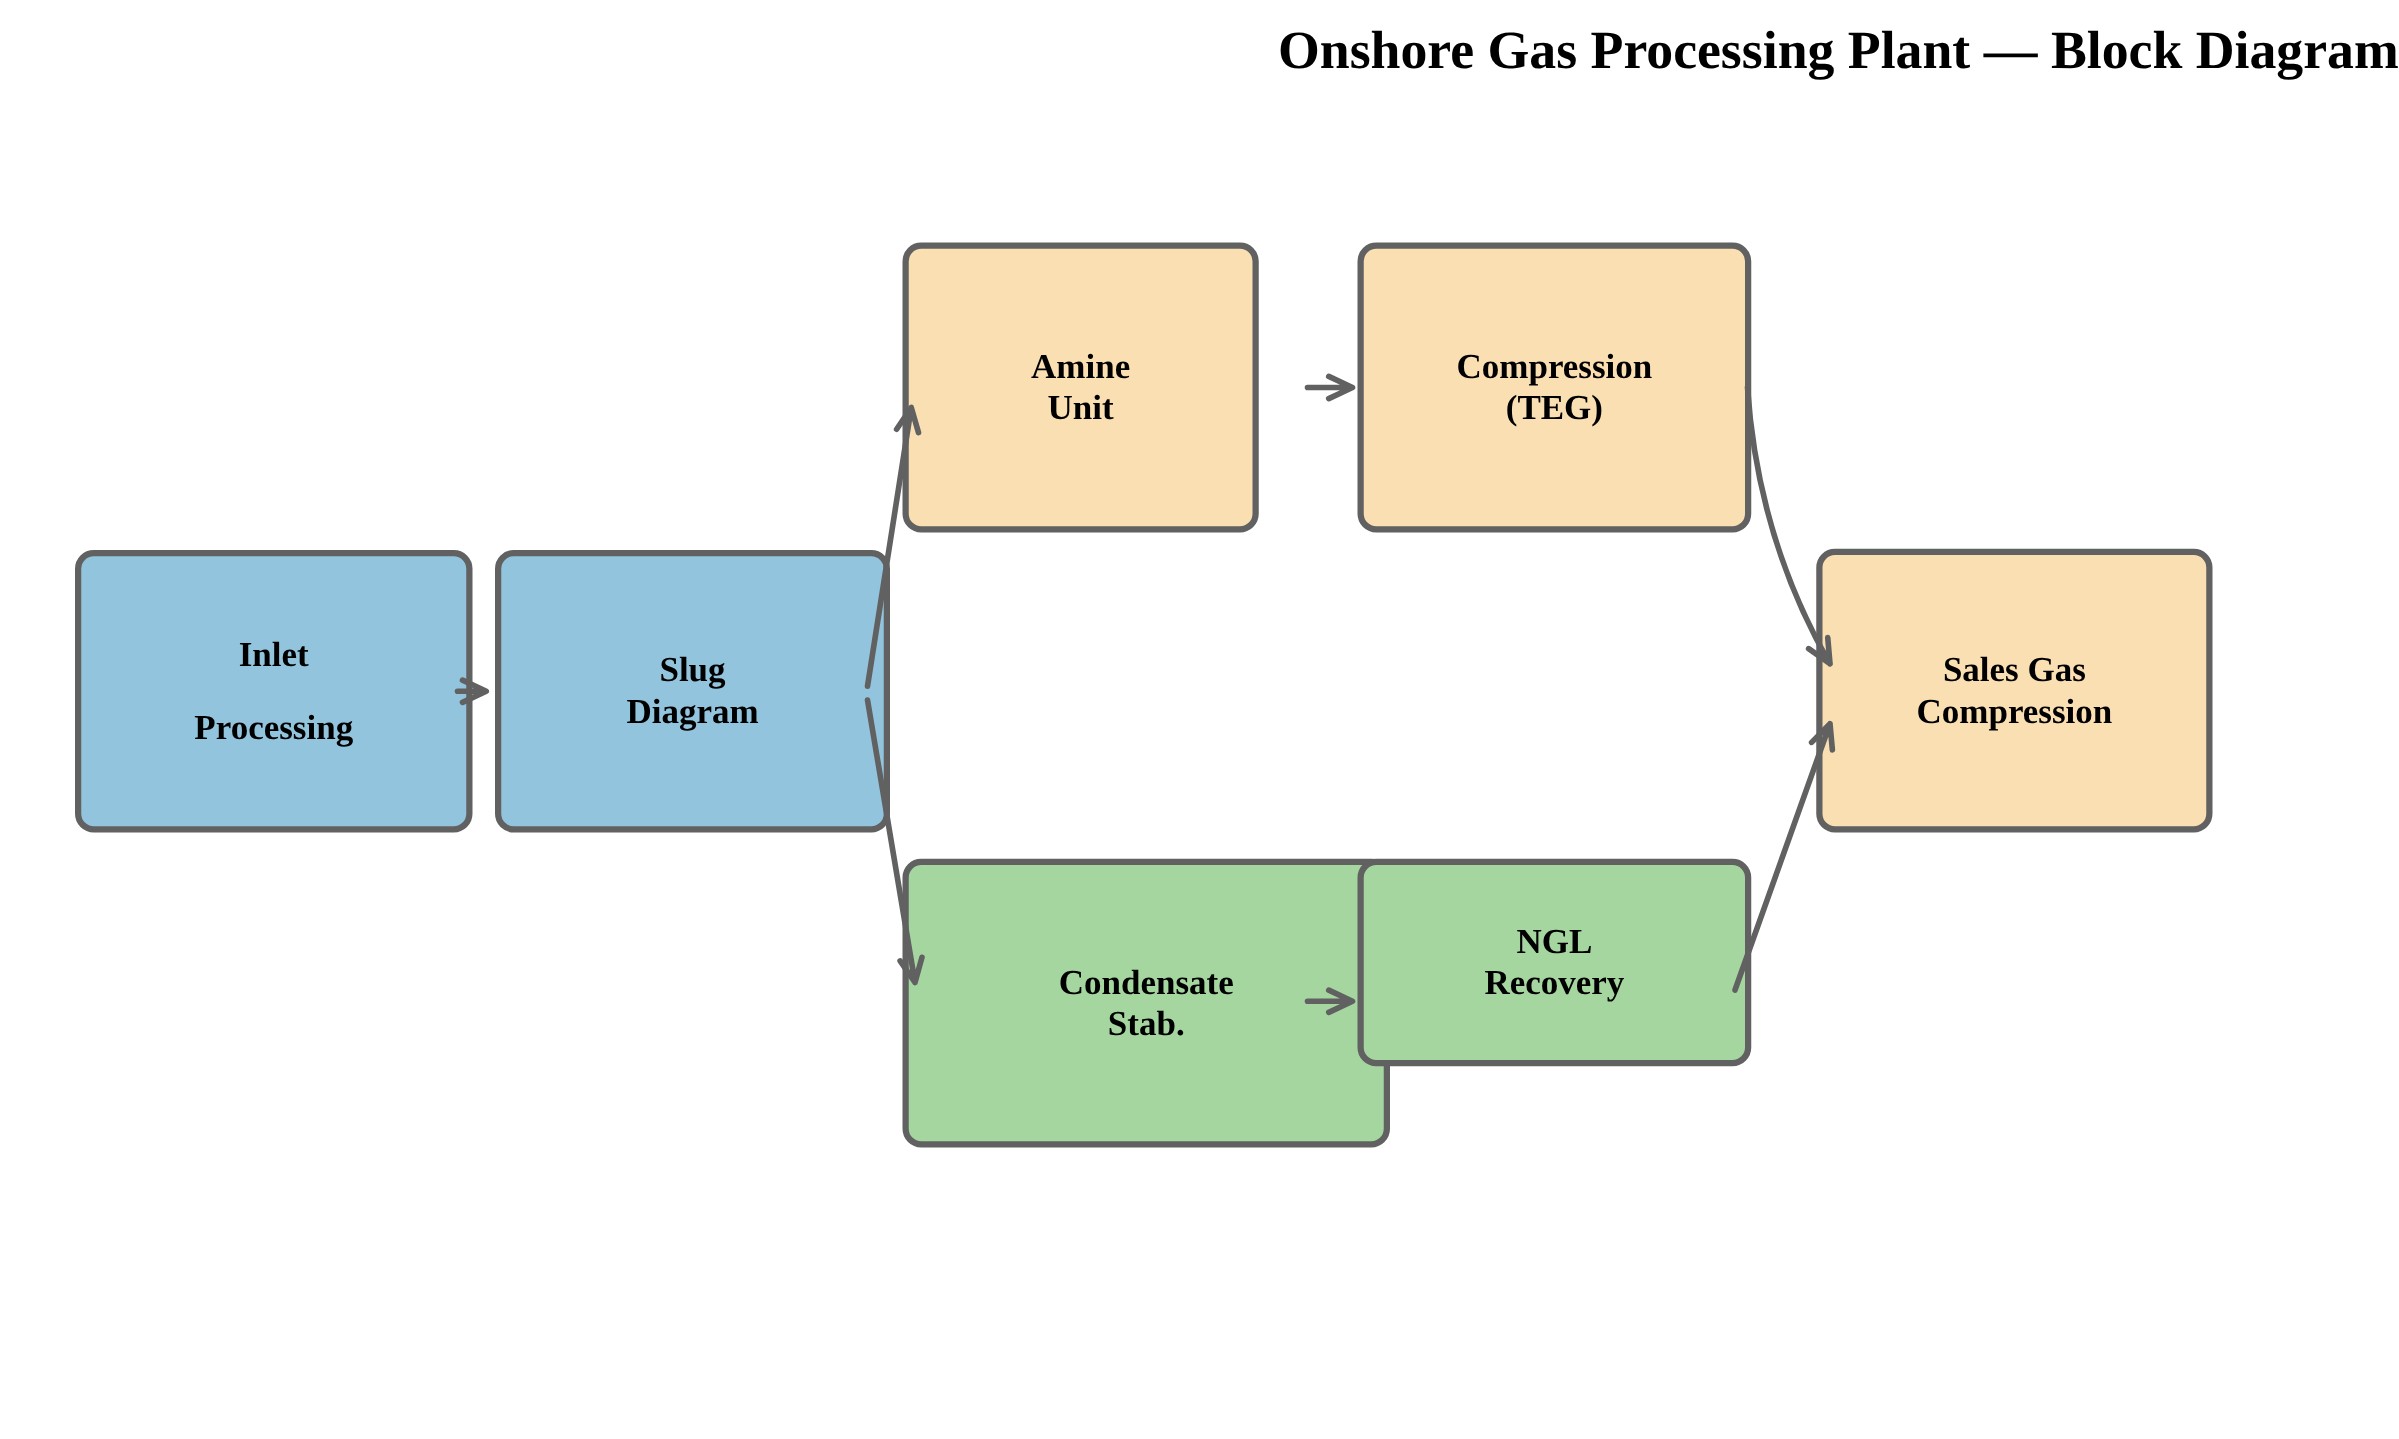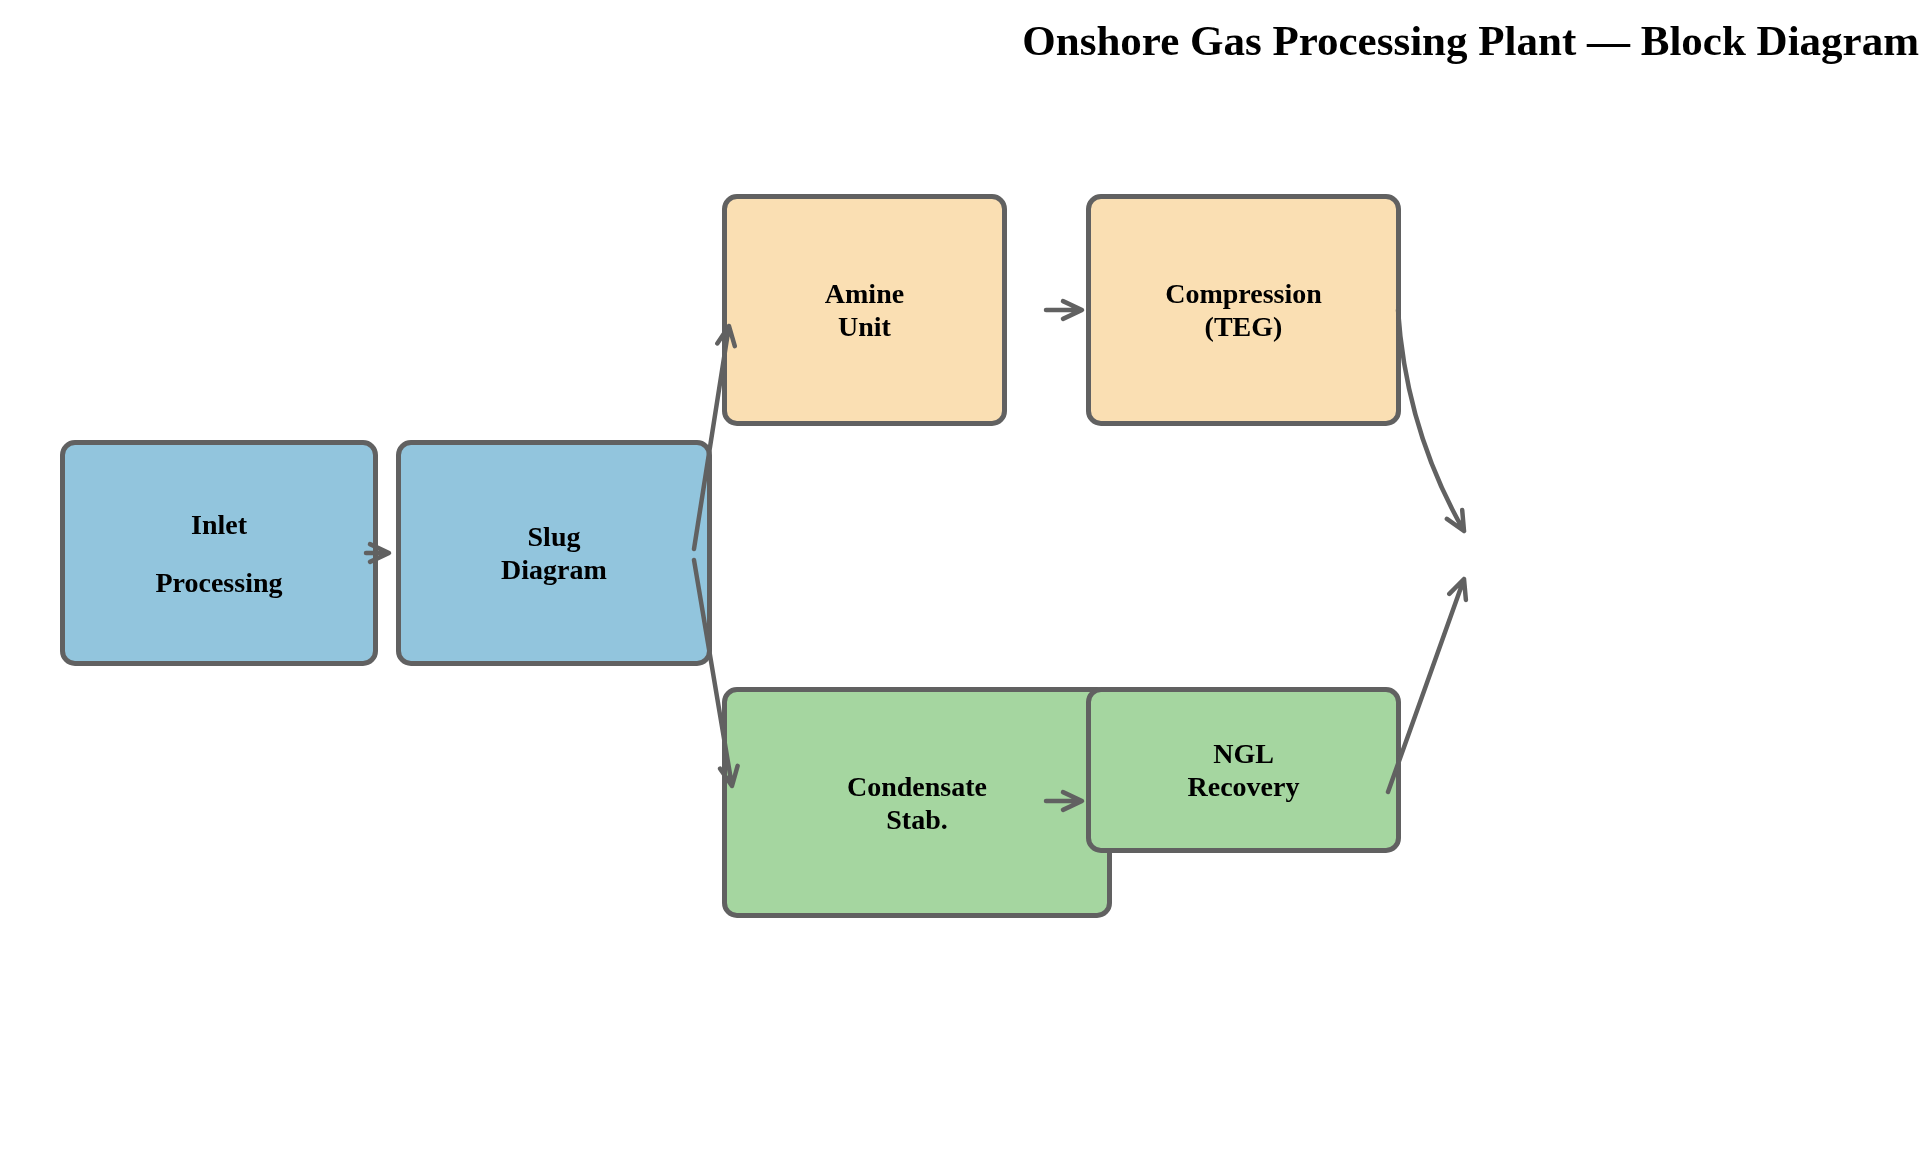--- a/index.html
+++ b/index.html
@@ -91,20 +91,24 @@
   <div class="node green" style="left:722px; top:687px; width:390px; height:231px;">
     <span>Condensate</span>
     <span>Stab.</span>
   </div>
 
   <div class="node green" style="left:1086px; top:687px; width:315px; height:166px;">
     <span>NGL</span>
     <span>Recovery</span>
   </div>
 
+  <div class="node orange" style="left:1453px; top:439px; width:317px; height:227px;">
+    <span>Sales Gas</span>
+    <span>Compression</span>
+  </div>
 
   <svg id="edges" width="1919" height="1151" viewBox="0 0 1919 1151">
     <path class="edge-line" d="M366,553 L385,553 M370,561.9 L389,553 L370,544.1"></path>
     <path class="edge-line" d="M694,549 L729,326 M734.8,346.1 L729,326 L717.3,343.4"></path>
     <path class="edge-line" d="M694,560 L732,786 M720.1,768.7 L732,786 L737.6,765.8"></path>
     <path class="edge-line" d="M1046,310 L1080,310 M1063,318.9 L1082,310 L1063,301.1"></path>
     <path class="edge-line" d="M1046,801 L1080,801 M1063,809.9 L1082,801 L1063,792.1"></path>
     <path class="edge-line" d="M1398,310 Q1406,430 1464,531 M1446.9,518.9 L1464,531 L1462.2,510.1"></path>
     <path class="edge-line" d="M1388,792 L1464,579 M1465.9,599.9 L1464,579 L1449.3,593.9"></path>
   </svg>

